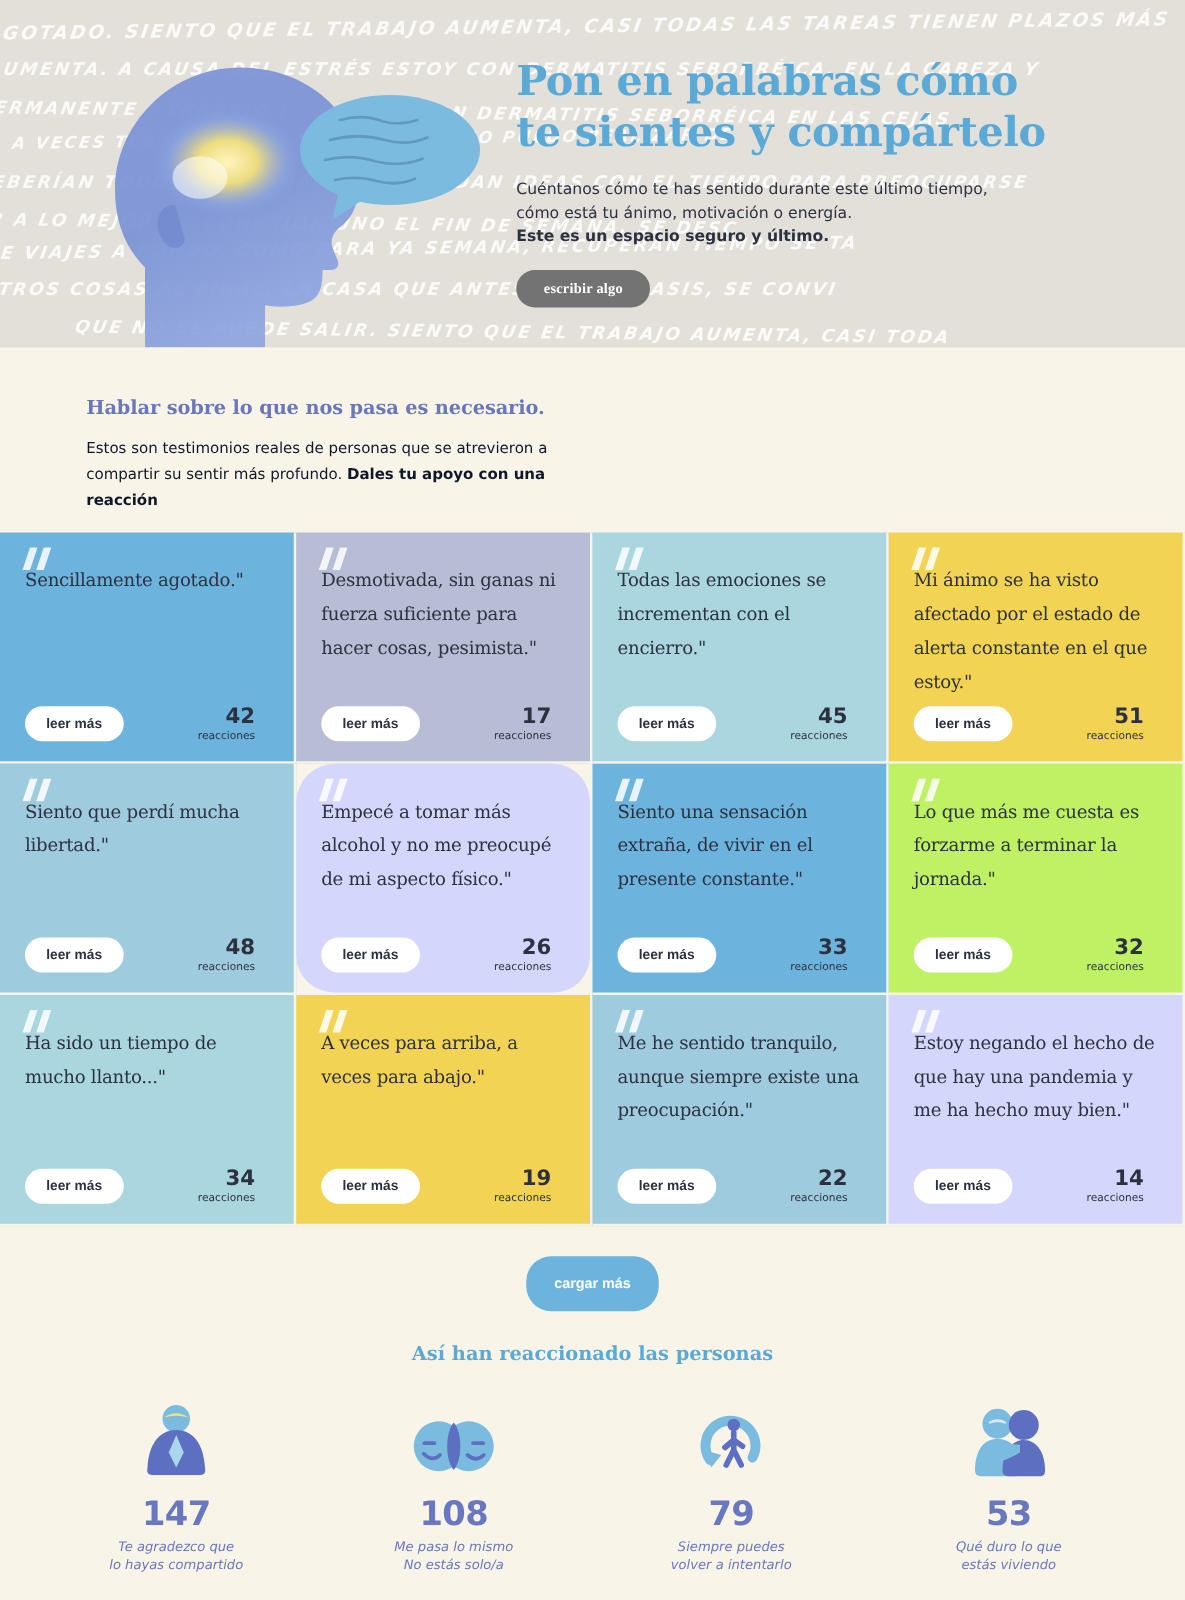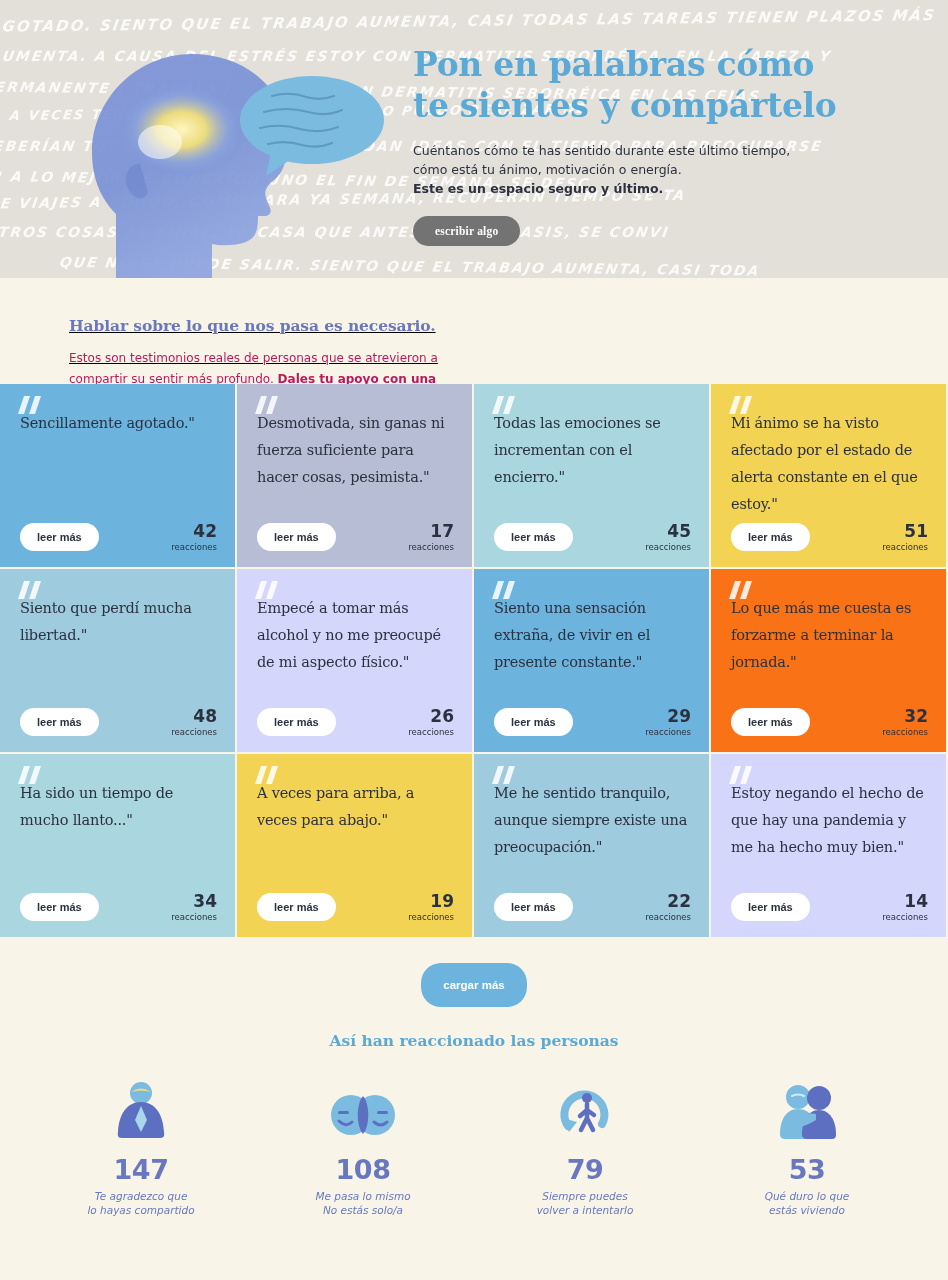--- a/index.html
+++ b/index.html
@@ -71,35 +71,34 @@
     border-radius: 20px;
     border: none;
     cursor: pointer;
     letter-spacing: .2px;
     font-family: Liberation Serif, serif;
   }
 
   
   .intro {
     padding: 38px 0 0 69px;
-    height: 106px;
-    text-decoration: underline;
+    height: 148px;
   }
   .intro-title {
     font-family: "DejaVu Serif", serif;
     font-weight: 700;
     font-size: 15.5px;
     color: #6b77bb;
     letter-spacing: -0.1px;
   }
   .intro-text {
     margin-top: 13px;
     font-size: 12px;
     line-height: 21px;
-    color: #be185d;
+    color: #0f172a;
     max-width: 420px;
   }
   .intro-text strong { font-weight: 700; }
 
   
   .grid {
     display: grid;
     grid-template-columns: repeat(4, 237px);
     grid-auto-rows: 185px;
     gap: 0px 0px;
@@ -121,21 +120,21 @@
     position: relative;
     font-family: "DejaVu Serif", serif;
     font-size: 14.5px;
     line-height: 27px;
     color: #2c3140;
     letter-spacing: -0.2px;
     padding-top: 6px;
   }
   .card-foot {
     position: absolute;
-    left: 20px; right: 18px; bottom: 16px;
+    left: 20px; right: 31px; bottom: 16px;
     display: flex;
     align-items: flex-end;
     justify-content: space-between;
   }
   .btn-more {
     background: #ffffff;
     color: #2c3140;
     font-size: 11px;
     font-weight: 600;
     padding: 8px 17px;
@@ -357,21 +356,21 @@
         </svg>
         <div class="card-text">Siento que perdí mucha libertad."</div>
         <div class="card-foot">
           <button class="btn-more">leer más</button>
           <div class="react-box">
             <span class="react-count">48</span>
             <span class="react-label">reacciones</span>
           </div>
         </div>
       </div>
-      <div class="card" style="background: rgb(212, 215, 251);">
+      <div class="card" style="background: rgb(212, 215, 251); border-radius: 31px;">
         <svg class="quote-mark" viewBox="0 0 26 22">
           <path d="M2 20 L8 2 L14 2 L8 20 Z" fill="#ffffff" opacity=".85"></path>
           <path d="M13 20 L19 2 L25 2 L19 20 Z" fill="#ffffff" opacity=".85"></path>
         </svg>
         <div class="card-text">Empecé a tomar más alcohol y no me preocupé de mi aspecto físico."</div>
         <div class="card-foot">
           <button class="btn-more">leer más</button>
           <div class="react-box">
             <span class="react-count">26</span>
             <span class="react-label">reacciones</span>
@@ -380,26 +379,26 @@
       </div>
       <div class="card" style="background: rgb(108, 180, 221);">
         <svg class="quote-mark" viewBox="0 0 26 22">
           <path d="M2 20 L8 2 L14 2 L8 20 Z" fill="#ffffff" opacity=".85"></path>
           <path d="M13 20 L19 2 L25 2 L19 20 Z" fill="#ffffff" opacity=".85"></path>
         </svg>
         <div class="card-text">Siento una sensación extraña, de vivir en el presente constante."</div>
         <div class="card-foot">
           <button class="btn-more">leer más</button>
           <div class="react-box">
-            <span class="react-count">29</span>
-            <span class="react-label">reacciones</span>
-          </div>
-        </div>
-      </div>
-      <div class="card" style="background: #f97316;">
+            <span class="react-count">33</span>
+            <span class="react-label">reacciones</span>
+          </div>
+        </div>
+      </div>
+      <div class="card" style="background: #bef264;">
         <svg class="quote-mark" viewBox="0 0 26 22">
           <path d="M2 20 L8 2 L14 2 L8 20 Z" fill="#ffffff" opacity=".85"></path>
           <path d="M13 20 L19 2 L25 2 L19 20 Z" fill="#ffffff" opacity=".85"></path>
         </svg>
         <div class="card-text">Lo que más me cuesta es forzarme a terminar la jornada."</div>
         <div class="card-foot">
           <button class="btn-more">leer más</button>
           <div class="react-box">
             <span class="react-count">32</span>
             <span class="react-label">reacciones</span>

